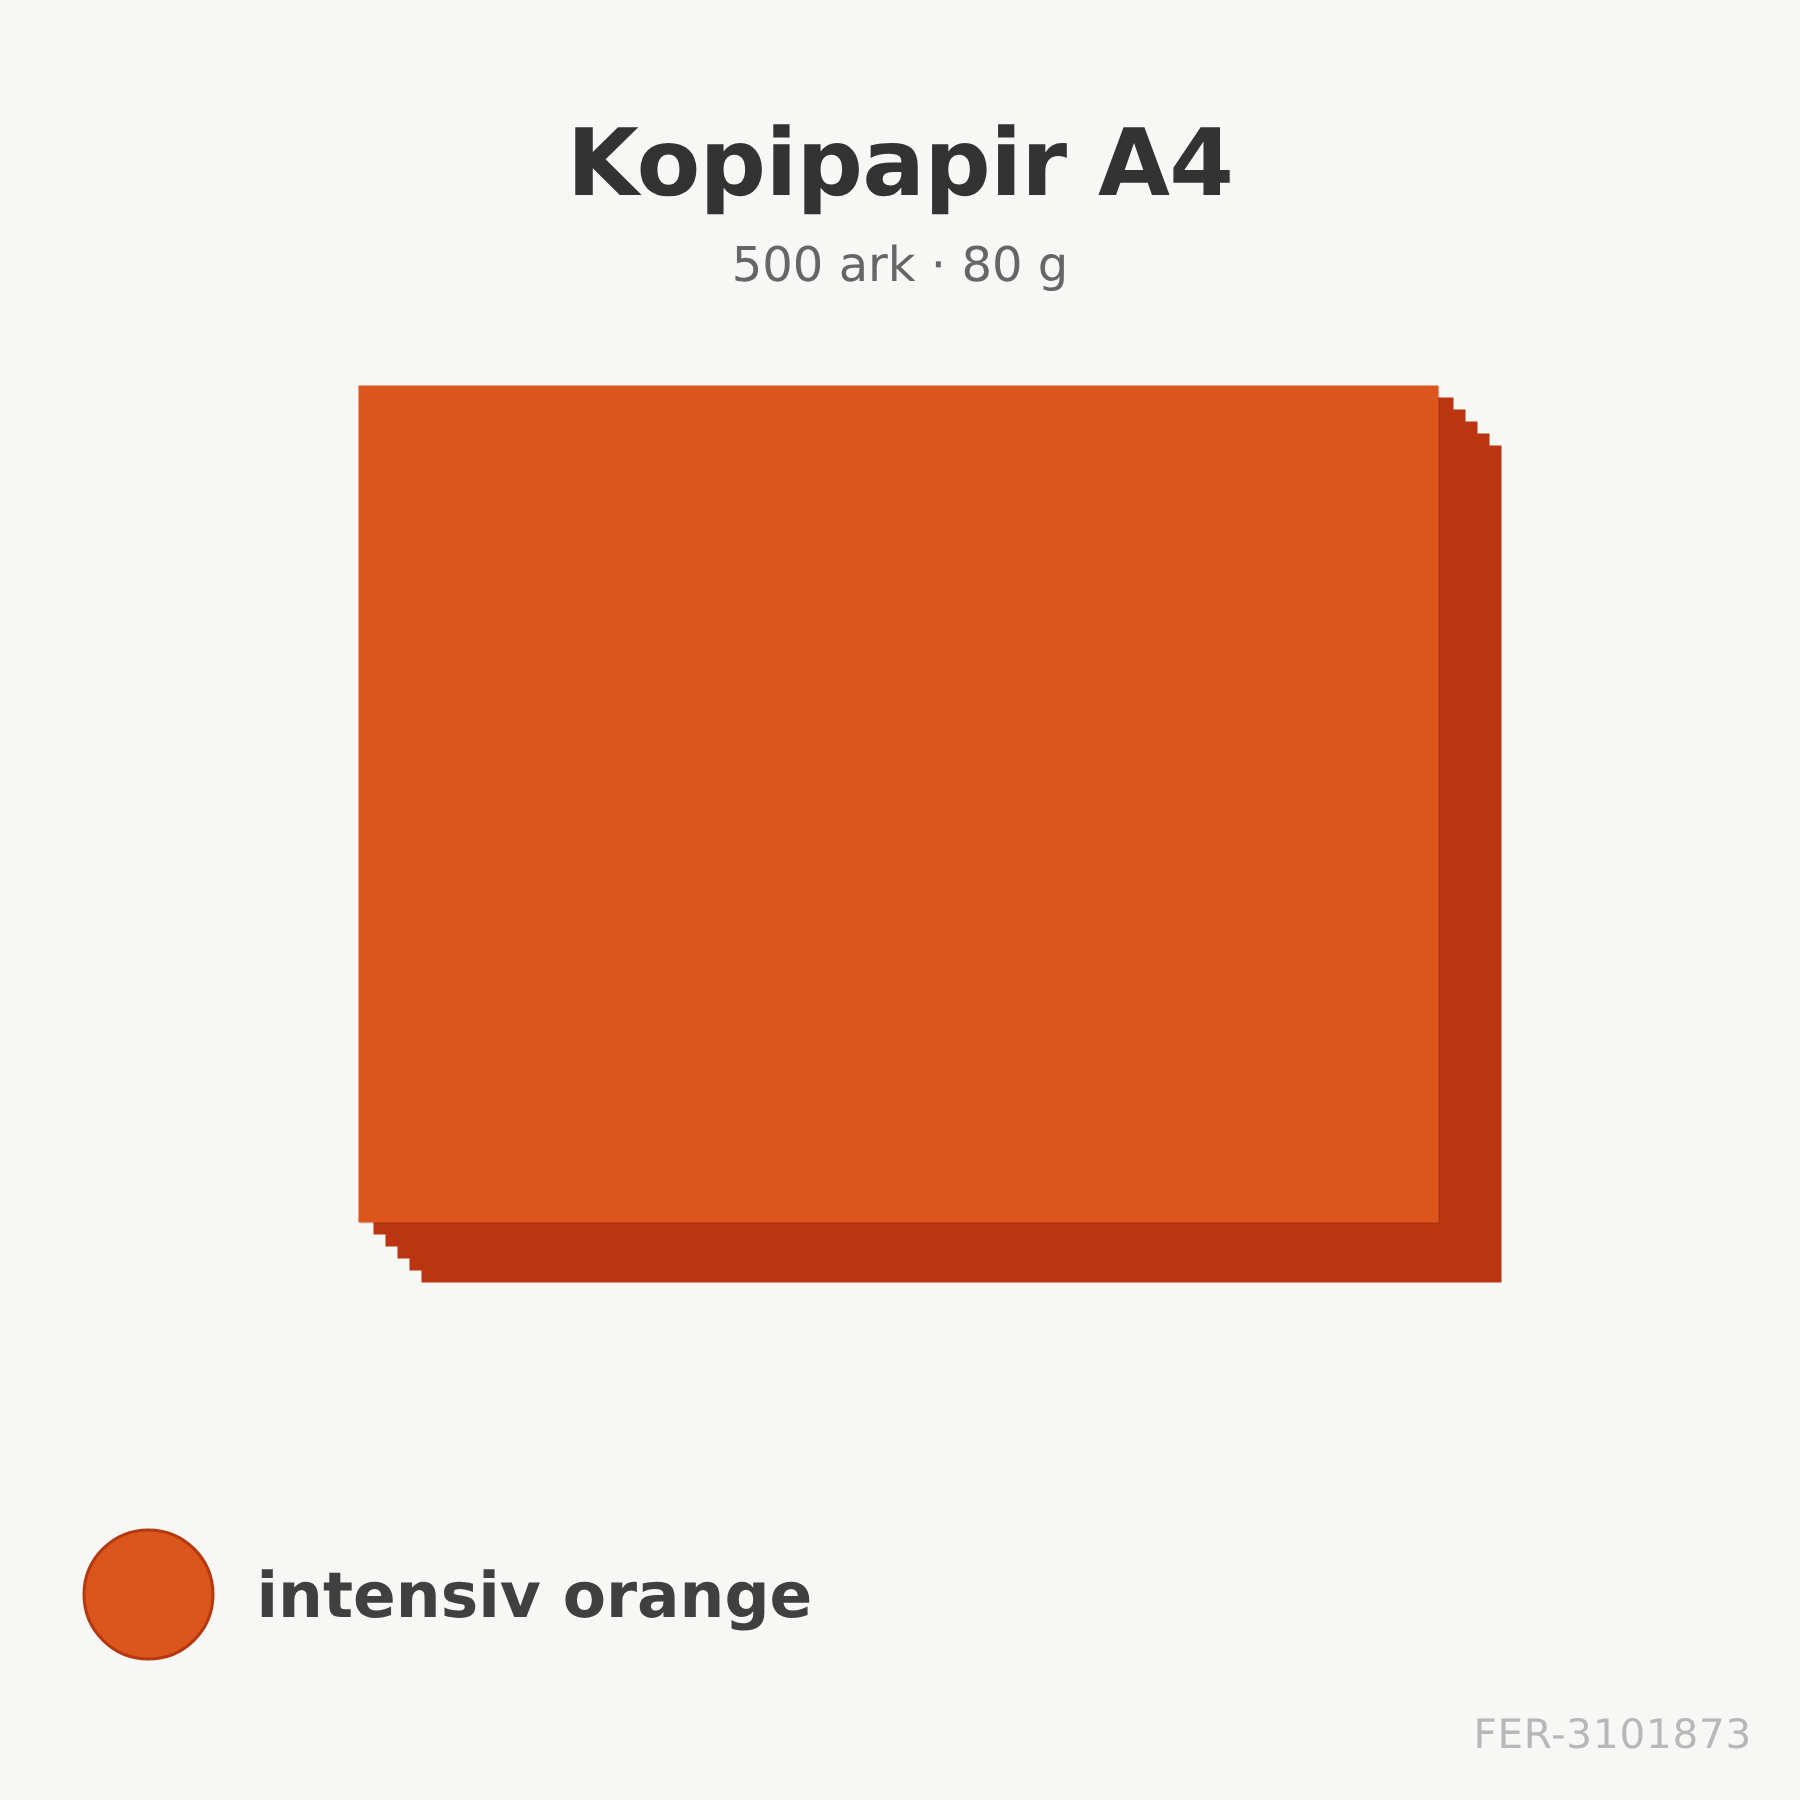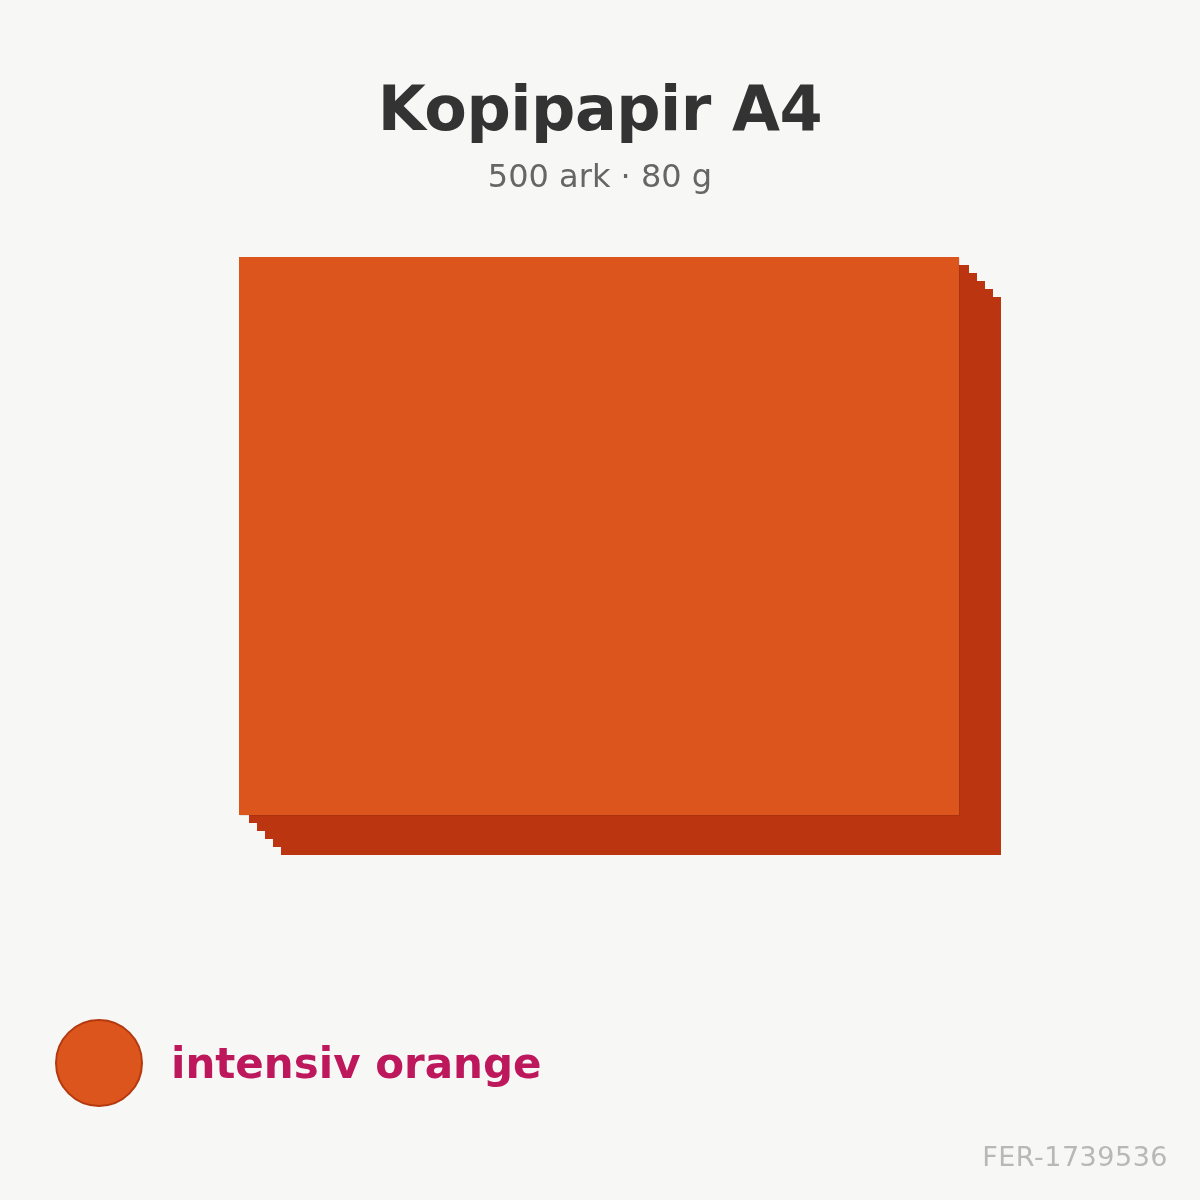--- a/index.html
+++ b/index.html
@@ -82,21 +82,21 @@
     border-radius:50%;
     background:#dc551c;
     border:2px solid #b5390f;
     flex:0 0 auto;
   }
 
   #swatch-label {
     margin-left:28px;
     font-size:42px;
     font-weight:bold;
-    color:#be185d;
+    color:#404040;
     white-space:nowrap;
   }
 
   
   #article-code {
     position:absolute;
     right:32px;
     bottom:28px;
     font-size:27px;
     color:#b8b8b8;
@@ -120,13 +120,13 @@
   <div class="sheet sheet-back" style="left:10px; top:8px;"></div>
 
   <div class="sheet sheet-top"></div>
 </div>
 
 <div id="swatch-row">
   <div id="swatch-dot"></div>
   <div id="swatch-label">intensiv orange</div>
 </div>
 
-<div id="article-code">FER-1739536</div>
+<div id="article-code">FER-3101873</div>
 
 </body></html>

